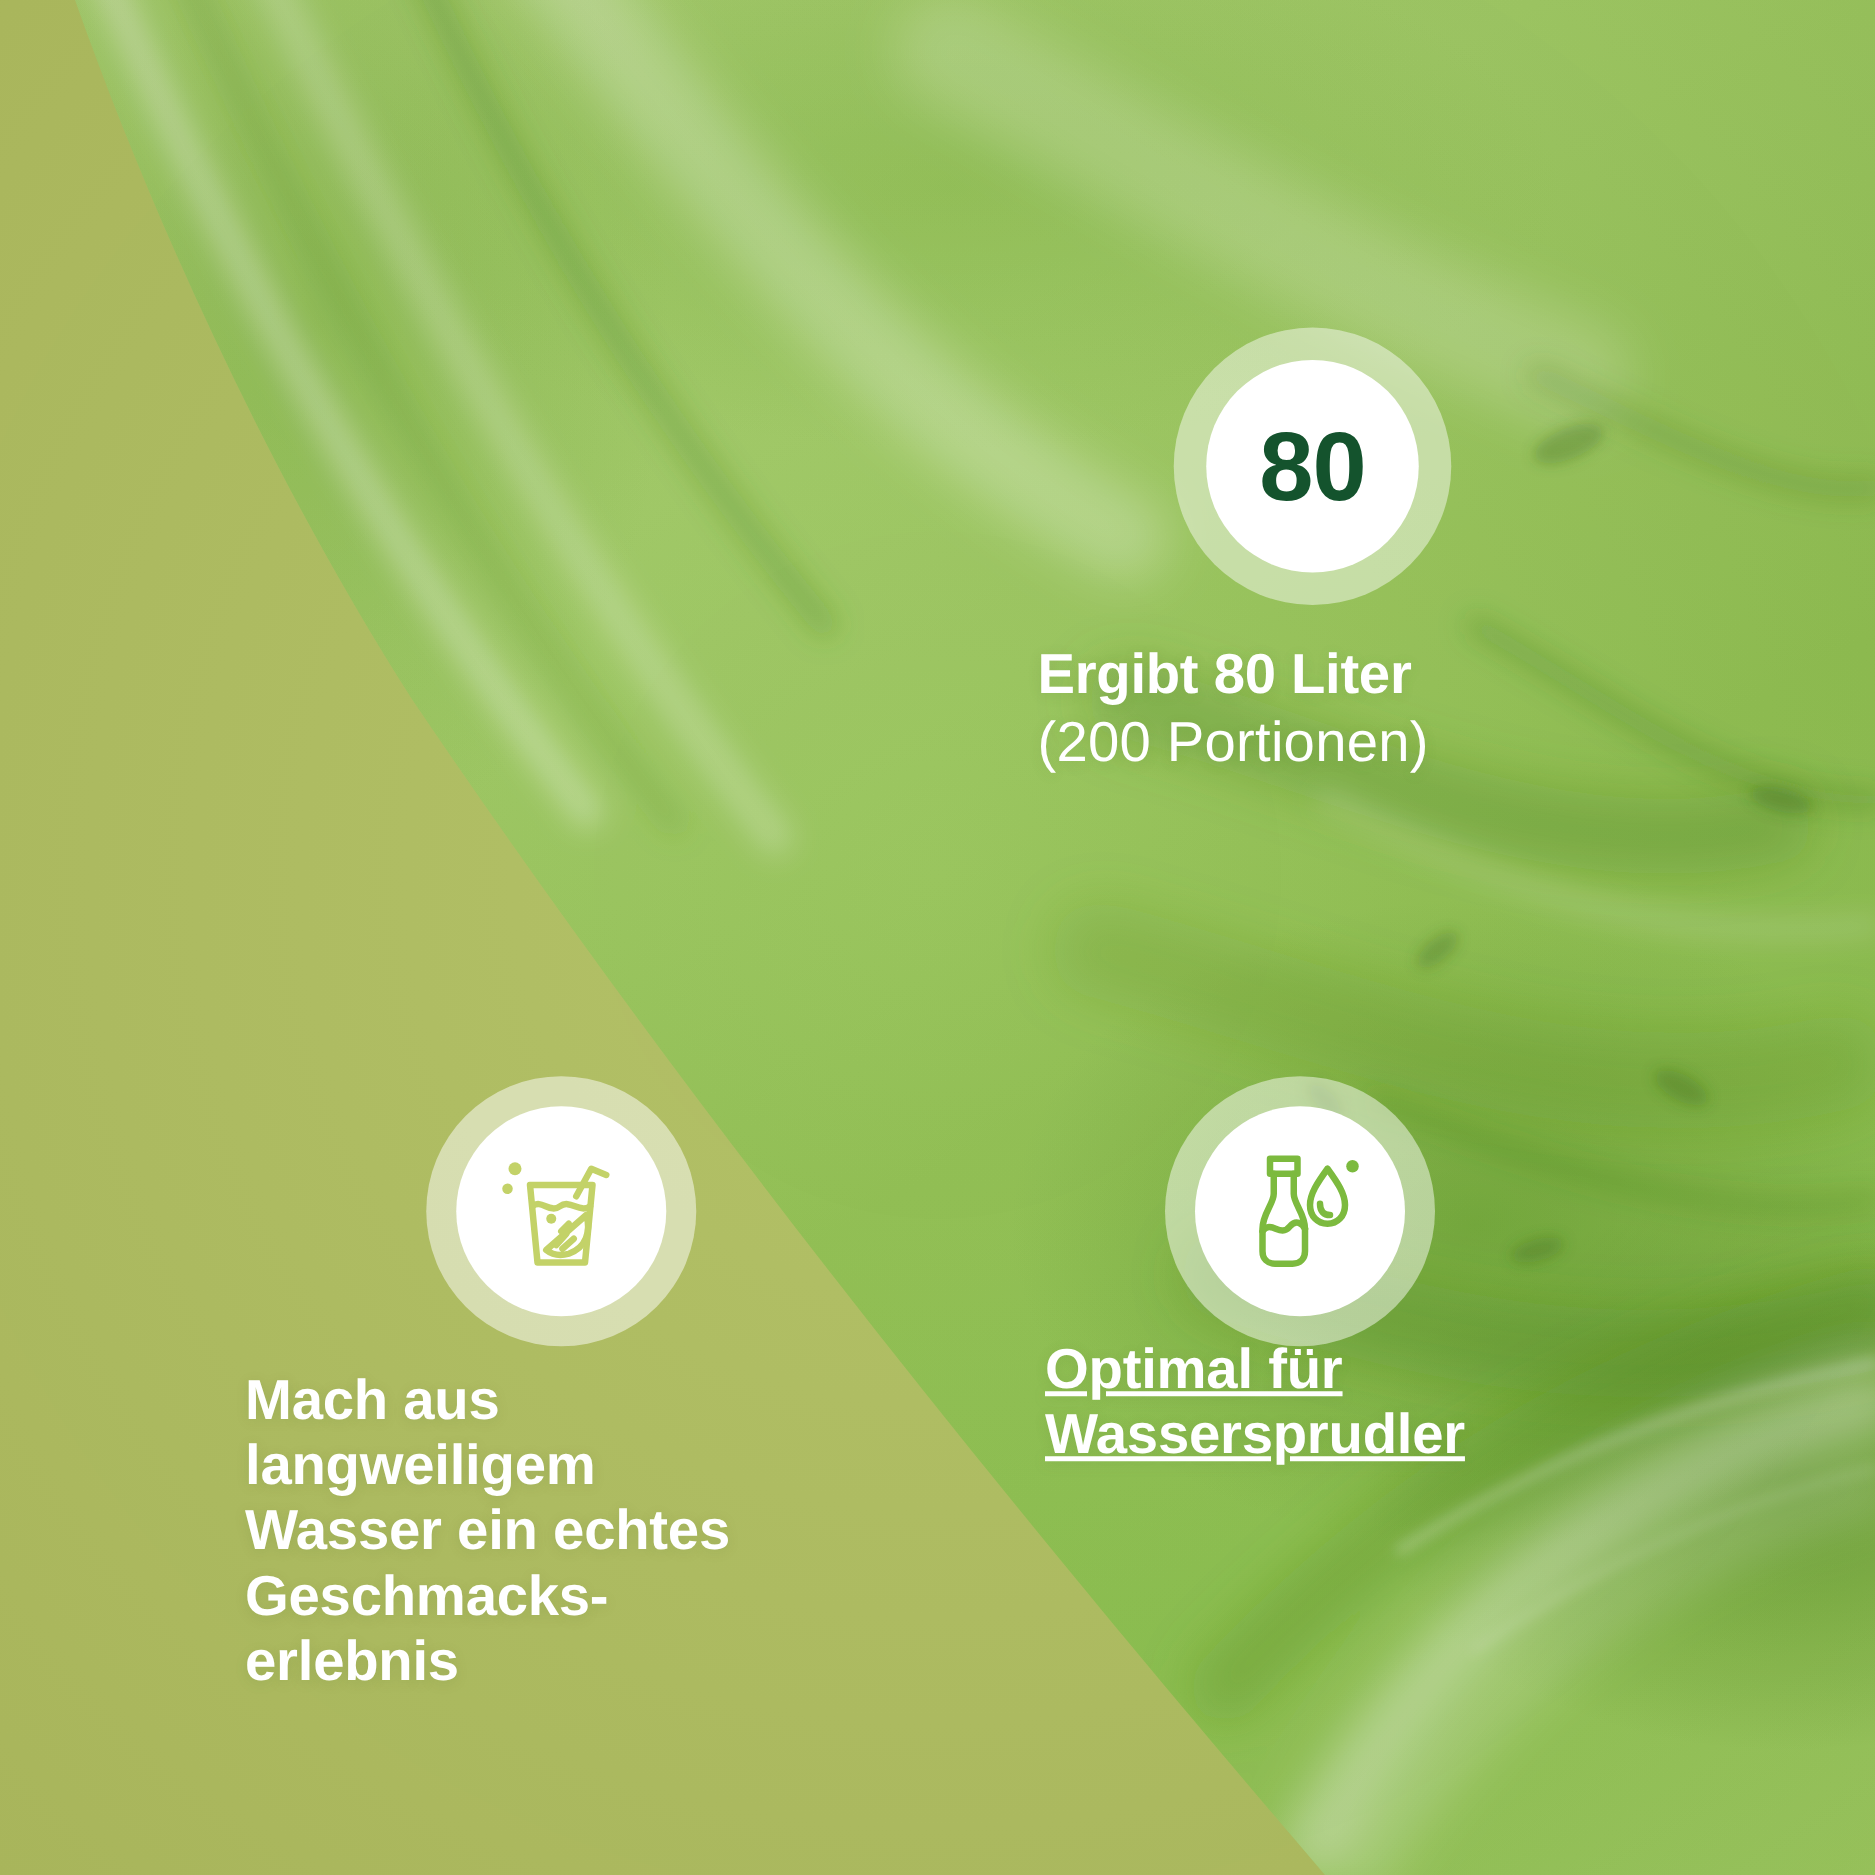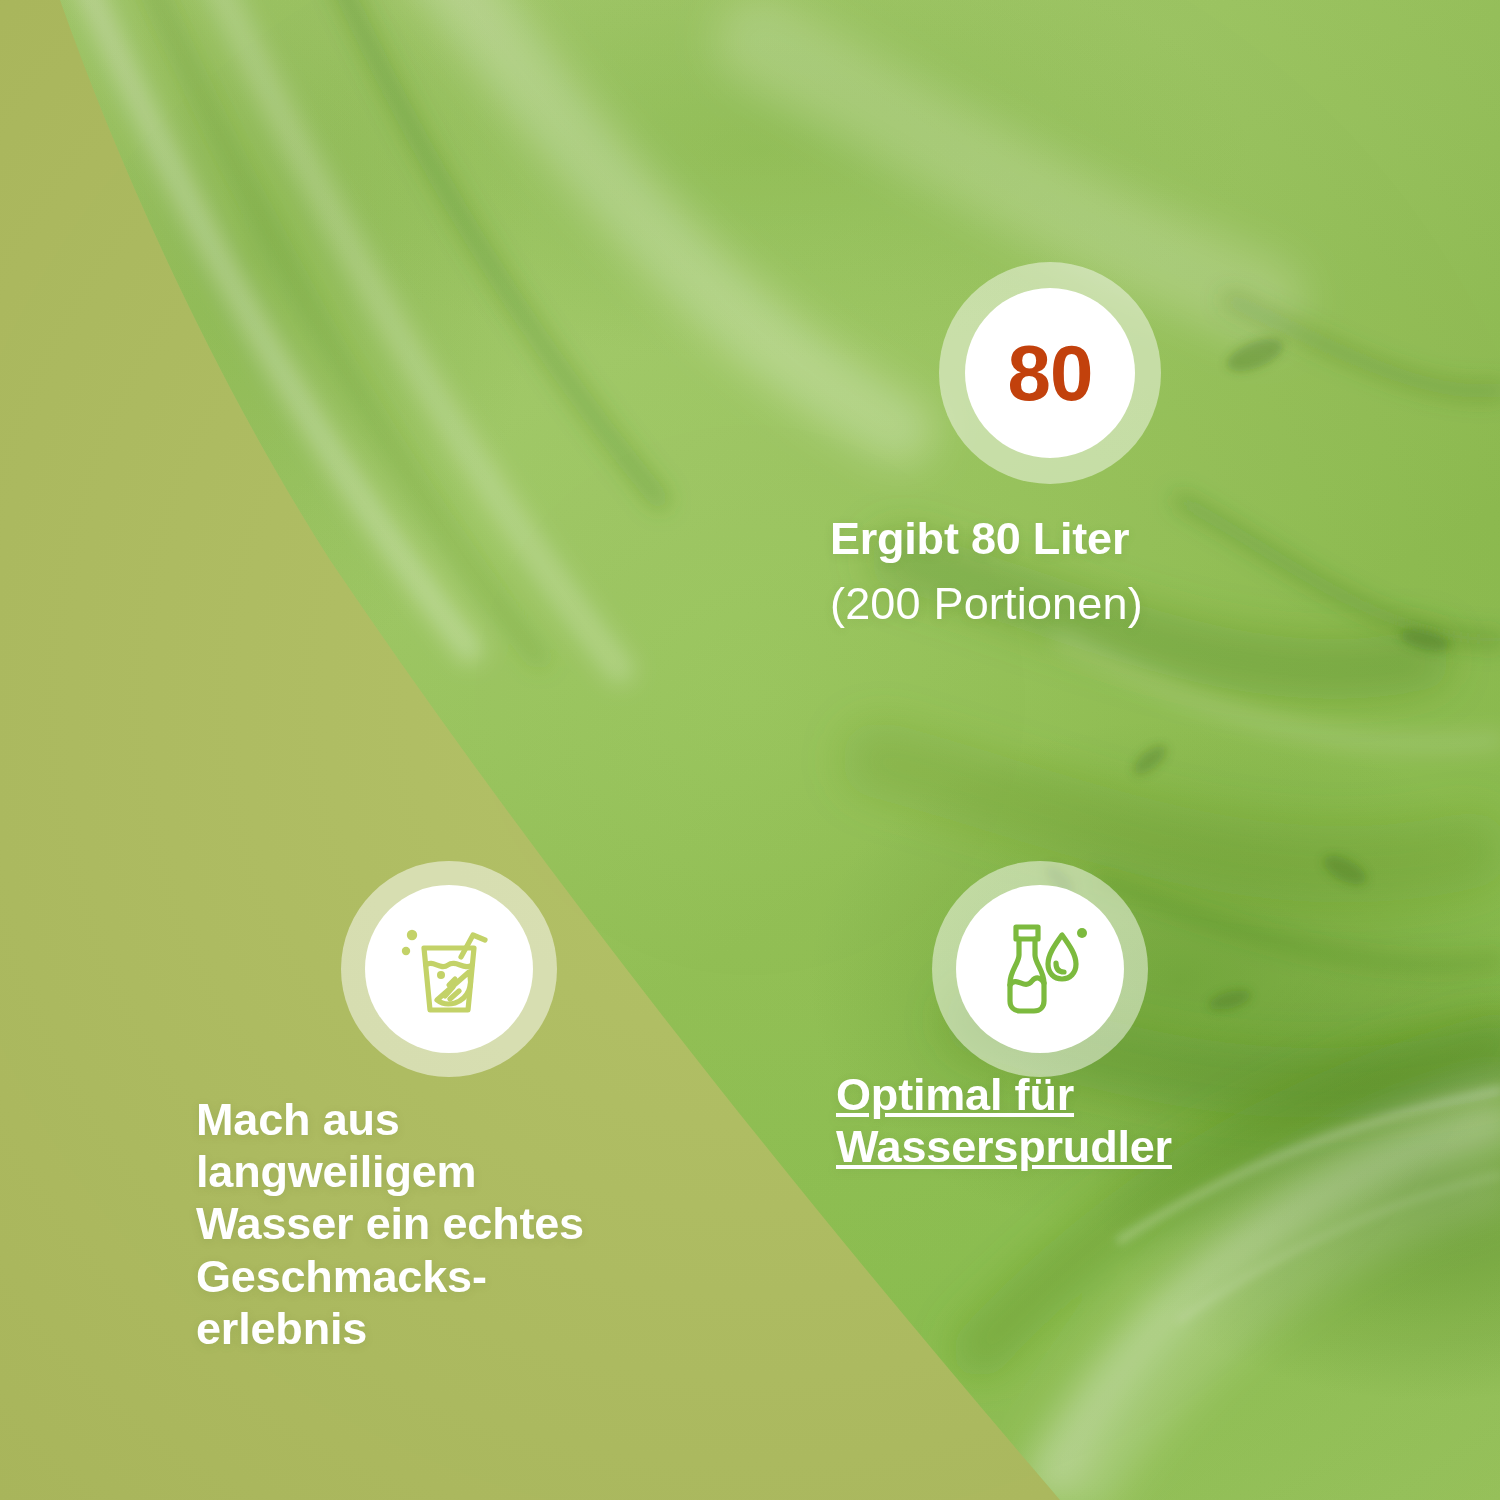--- a/index.html
+++ b/index.html
@@ -86,21 +86,21 @@
   .badge-inner {
     width: 170px;
     height: 170px;
     border-radius: 50%;
     background: #ffffff;
     display: flex;
     align-items: center;
     justify-content: center;
   }
   .badge-number {
-    color: #c2410c;
+    color: #14532d;
     font-size: 78px;
     font-weight: 700;
     letter-spacing: -0.01em;
     line-height: 1;
   }
 
   
 
   .icon-circle {
     position: absolute;
@@ -142,21 +142,21 @@
     font-size: 45px;
     font-weight: 700;
     line-height: 1.13;
     letter-spacing: -0.005em;
   }
   .badge-text .light-line {
     font-size: 45px;
     font-weight: 400;
     line-height: 1.18;
     letter-spacing: 0.004em;
-    margin-top: 12px;
+    margin-top: 2px;
   }
 
   .feature-text {
     font-size: 45px;
     font-weight: 700;
     line-height: 1.16;
     letter-spacing: -0.004em;
   }
   .feature-text.left  { left: 196px; top: 1094px; width: 528px; }
   .feature-text.right { left: 836px; top: 1069px; width: 448px; text-decoration: underline; }

